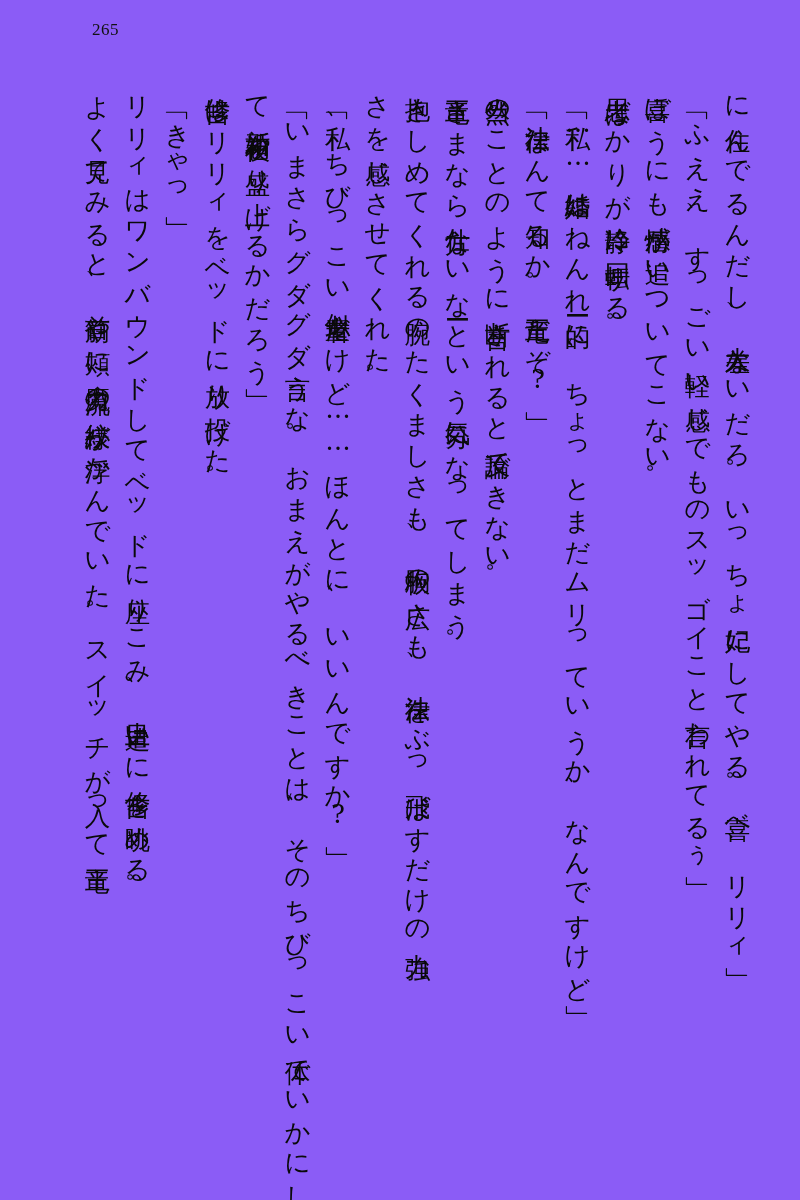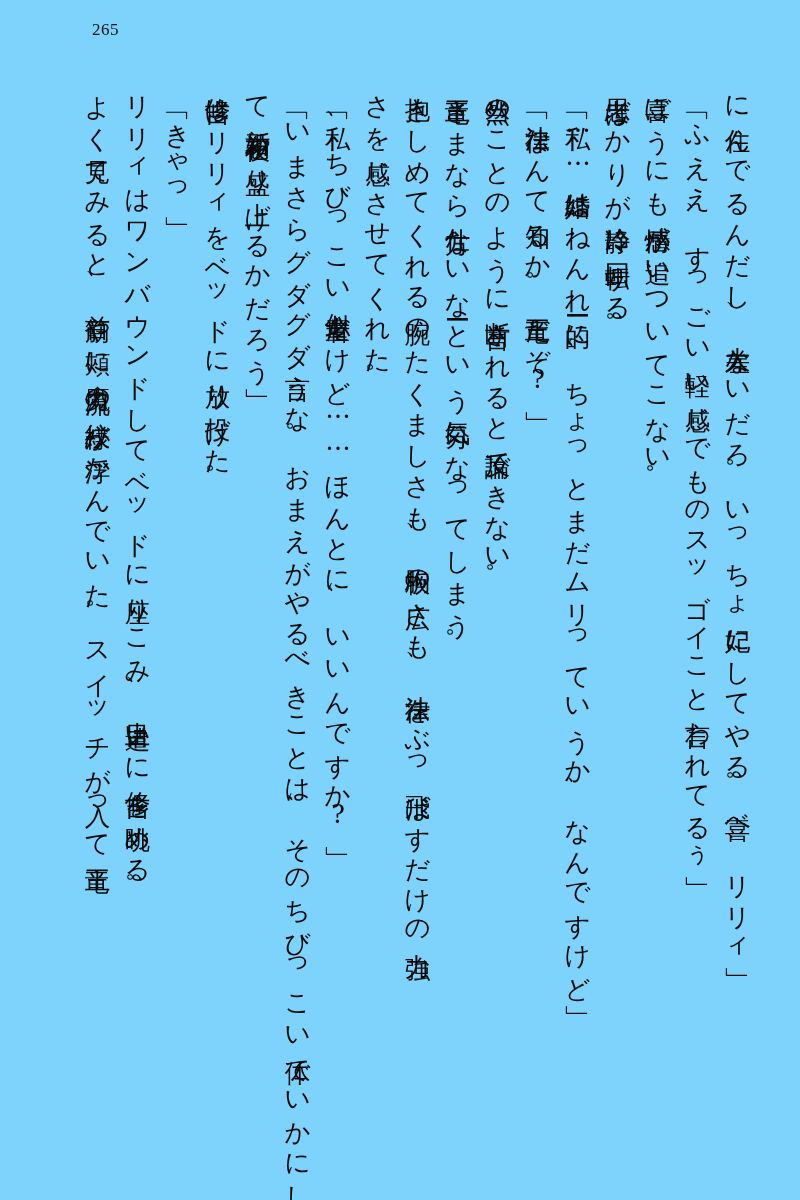--- a/index.html
+++ b/index.html
@@ -13,21 +13,21 @@
     font-family: "Liberation Serif", "DejaVu Serif", serif;
     color: #000000;
     overflow: hidden;
     position: relative;
   }
   .page {
     position: absolute;
     inset: 0;
     width: 800px;
     height: 1200px;
-    background: #7dd3fc;
+    background: #8b5cf6;
   }
   
   .page-number {
     position: absolute;
     top: 20px;
     left: 92px;
     font-size: 17px;
     letter-spacing: 0.5px;
     font-family: "Liberation Serif", "DejaVu Serif", serif;
     color: #111111;

